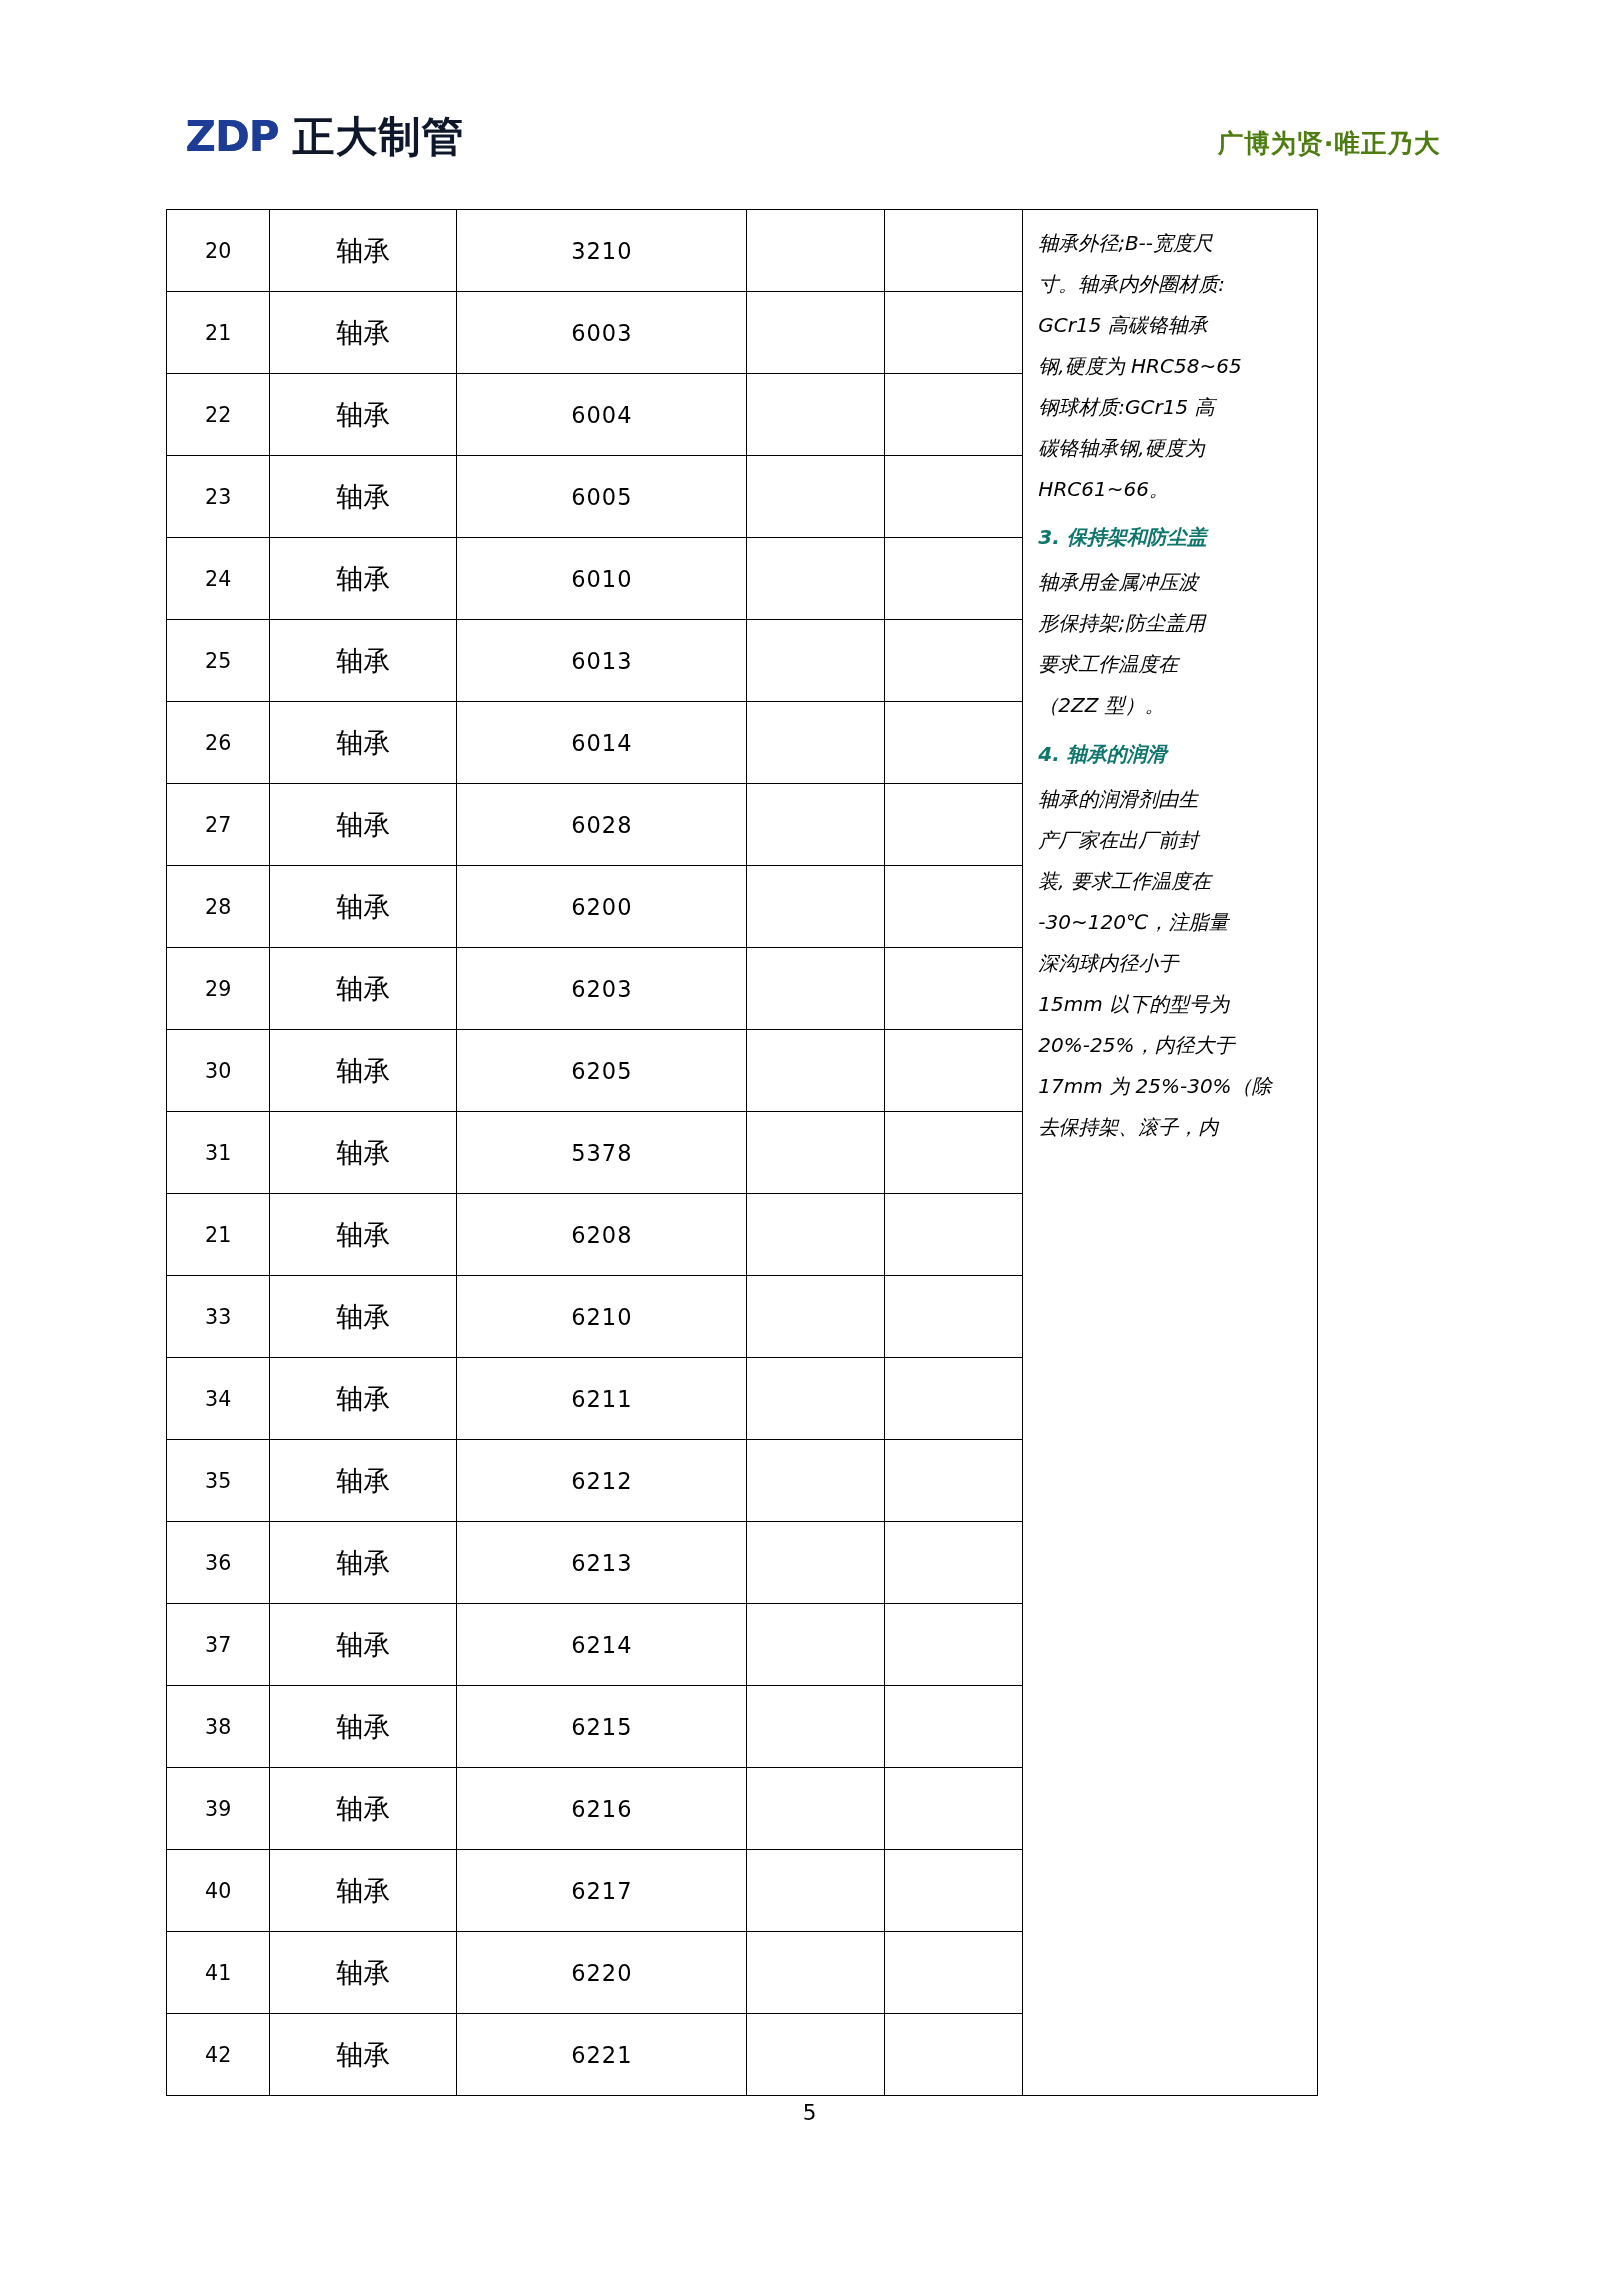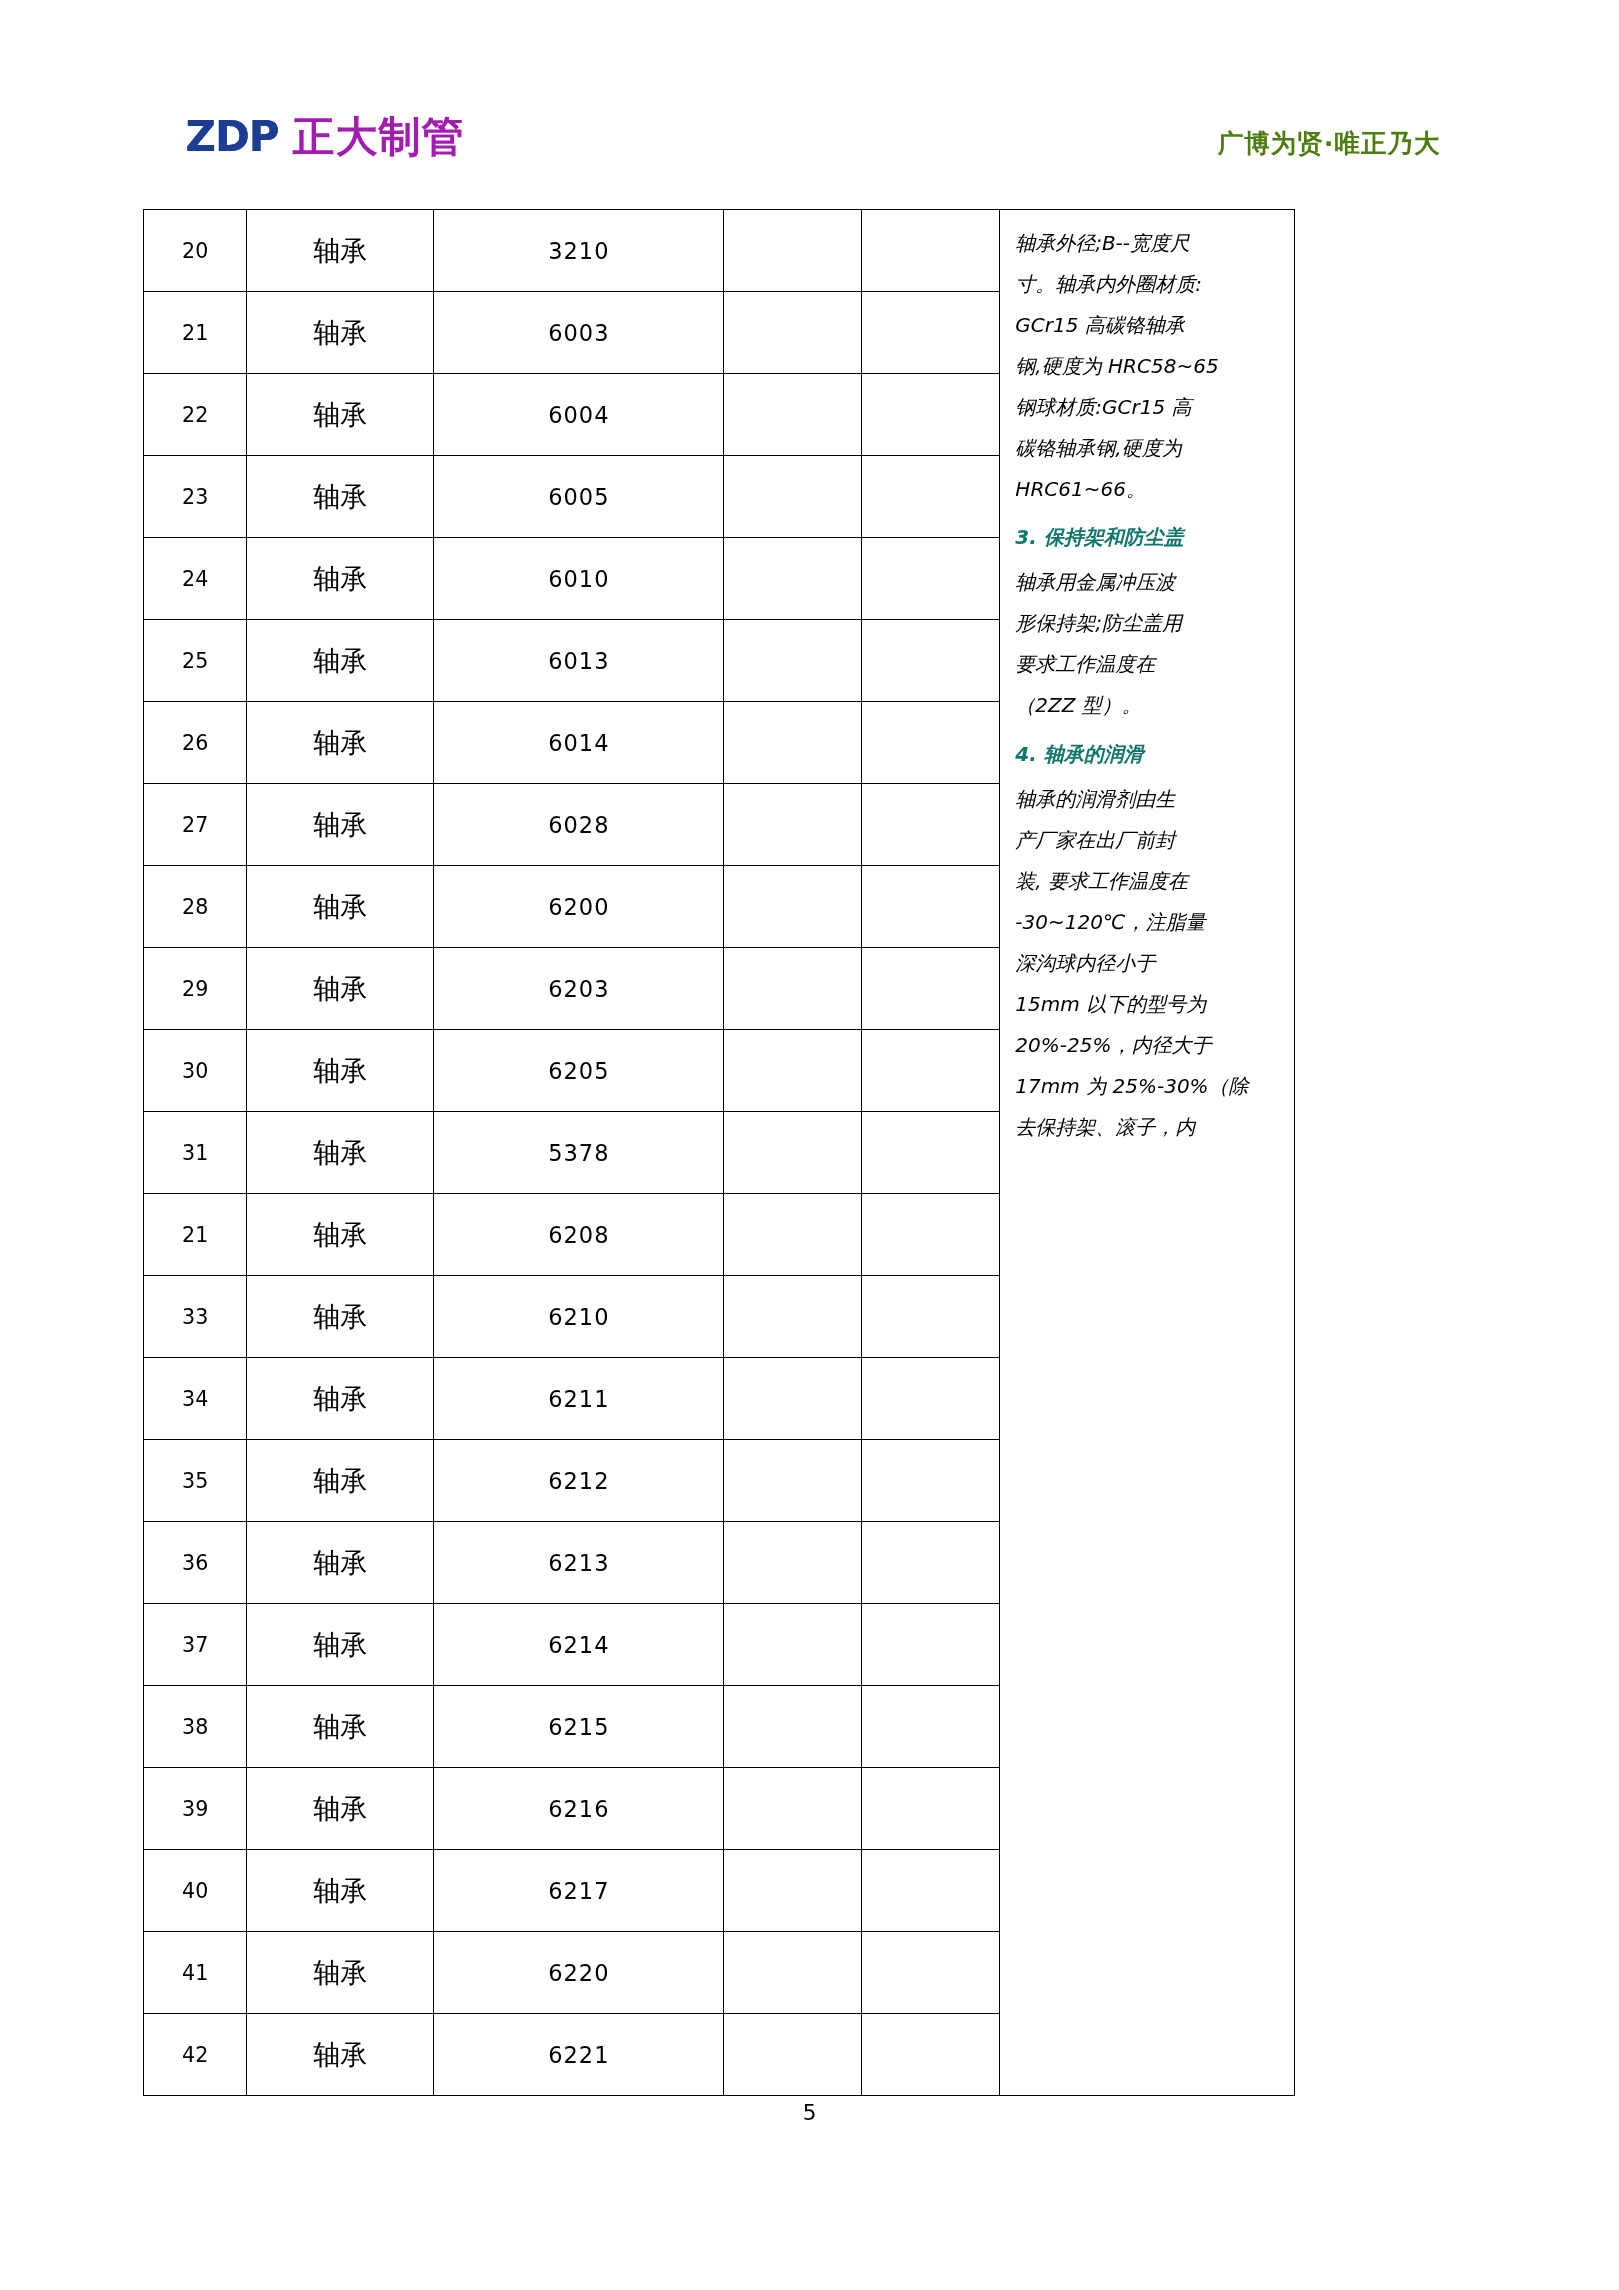--- a/index.html
+++ b/index.html
@@ -45,41 +45,41 @@
     -webkit-background-clip: text;
     background-clip: text;
     color: #1c3c96;
     padding: 0 2px;
     line-height: 1;
   }
   .logo-text {
     font-family: "DejaVu Sans", sans-serif;
     font-weight: bold;
     font-size: 42px;
-    color: #a21caf;
+    color: #0f172a;
     margin-left: 11.8px;
     letter-spacing: 1px;
     line-height: 1;
   }
   .slogan {
     position: absolute;
     right: 21.6px;
     top: 9.8px;
     font-family: "DejaVu Sans", sans-serif;
     font-weight: bold;
     font-size: 25.5px;
     color: #4d7c0f;
     letter-spacing: 1px;
   }
 
   
   .doc-table {
     position: absolute;
     top: 209px;
-    left: 143px;
+    left: 166px;
     border-collapse: collapse;
     table-layout: fixed;
     width: 1152px;
   }
   .doc-table td {
     border: 1px solid #000000;
     padding: 0;
     vertical-align: middle;
     text-align: center;
     height: 81px;

